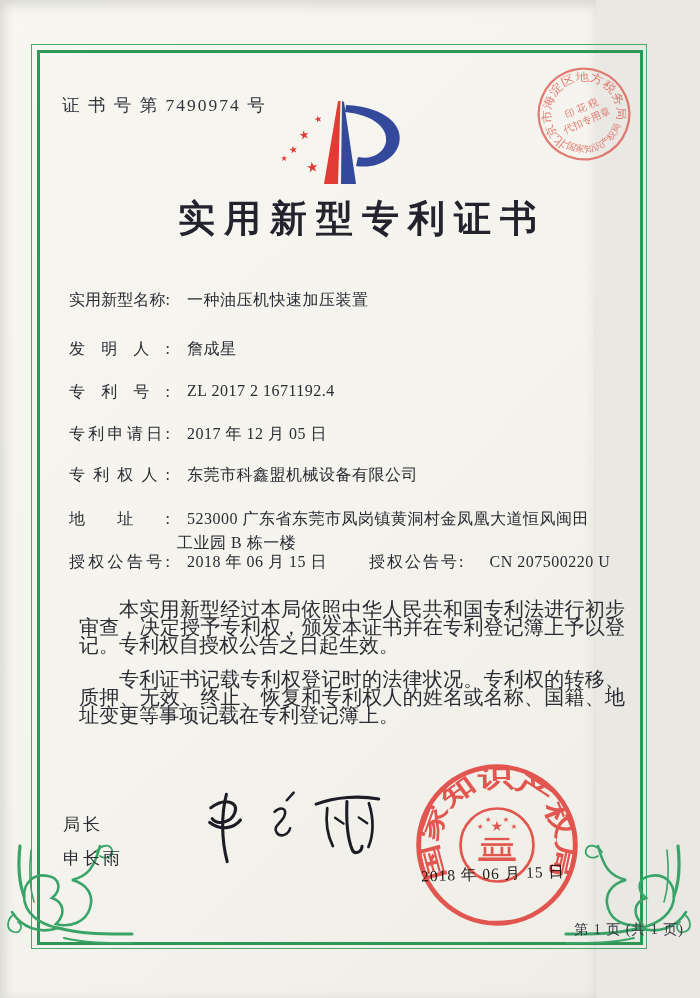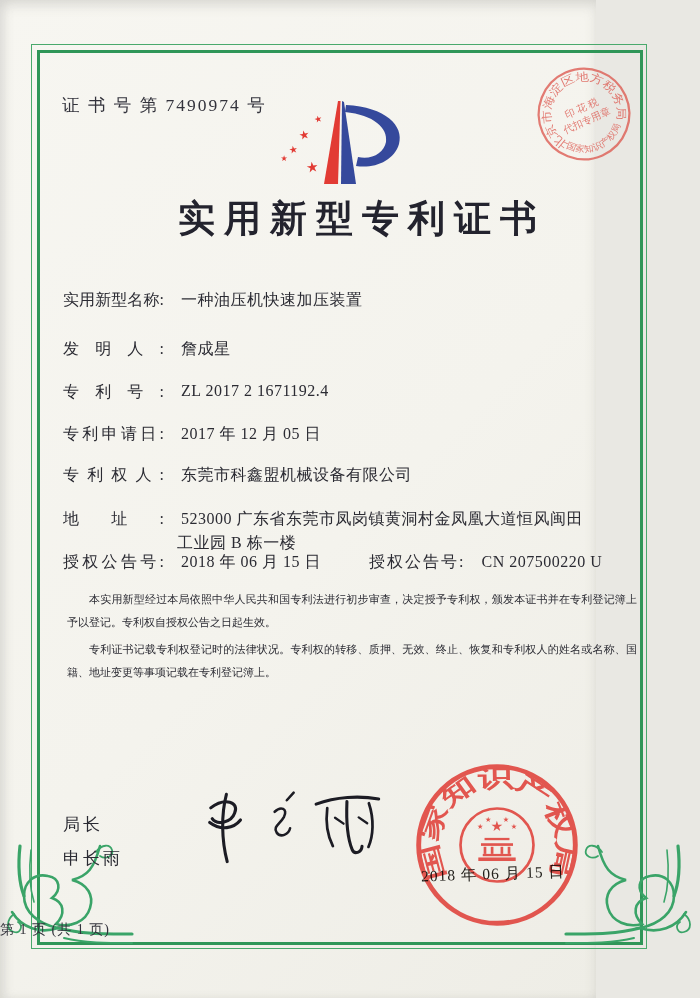--- a/index.html
+++ b/index.html
@@ -36,44 +36,45 @@
   .doc-title{
     position:absolute;left:0;top:194px;width:700px;text-align:center;
     font-size:37px;font-weight:700;letter-spacing:9px;color:#23232e;padding-left:12px;
   }
   .fields{position:absolute;left:63px;top:0;width:580px;}
   .frow{position:absolute;left:0;font-size:16px;white-space:nowrap;}
   .flabel{
     display:inline-block;width:101px;vertical-align:top;
     text-align:justify;text-align-last:justify;-moz-text-align-last:justify;
     color:#2b2b33;
+    margin-left:6px;
   }
   .fvalue{display:inline-block;margin-left:13px;letter-spacing:.5px;color:#2b2b33;}
   .fvalue2{position:absolute;left:114px;top:24px;letter-spacing:.5px;}
   .row0{top:290px;} .row1{top:339px;} .row2{top:382px;} .row3{top:424px;}
   .row4{top:465px;} .row5{top:509px;white-space:normal;width:575px;} .row6{top:552px;}
   .grant-no{position:absolute;left:337px;top:552px;font-size:16px;white-space:nowrap;}
   .grant-no .glabel{letter-spacing:2px;margin-left:32px;}
-  .grant-no .gvalue{margin-left:12px;letter-spacing:.5px;}
+  .grant-no .gvalue{margin-left:20px;letter-spacing:.5px;}
   .body-text{position:absolute;left:63px;top:584px;width:578px;}
   .body-text p{
-    margin:4px;font-size:11px;line-height:23px;
+    margin:16px;font-size:20px;line-height:18px;
     text-indent:2em;text-align:justify;color:#2b2b33;
   }
   .officer{position:absolute;left:63px;top:808px;font-size:17px;line-height:34px;letter-spacing:3px;}
   .signature{position:absolute;left:192px;top:780px;width:200px;height:100px;transform:rotate(-3deg);}
   .seal{position:absolute;left:408px;top:756px;width:178px;height:178px;opacity:.88;}
   .seal-date{
     position:absolute;left:421px;top:864px;width:140px;
     font-size:15.5px;letter-spacing:1px;color:#26231f;
     transform:rotate(-2deg);mix-blend-mode:multiply;white-space:nowrap;
   }
   .tax-stamp{position:absolute;left:532px;top:62px;width:104px;height:104px;transform:rotate(-24deg);opacity:.78;}
   .footer{
-    position:absolute;left:0;top:921px;width:684px;text-align:left;
+    position:absolute;left:0;top:921px;width:684px;text-align:right;
     font-size:14px;letter-spacing:1px;color:#33333c;
   }
 </style>
 </head>
 <body>
 
 <div class="paper">
 
   <div class="frame-outer"></div>
   <div class="frame-inner"></div>

